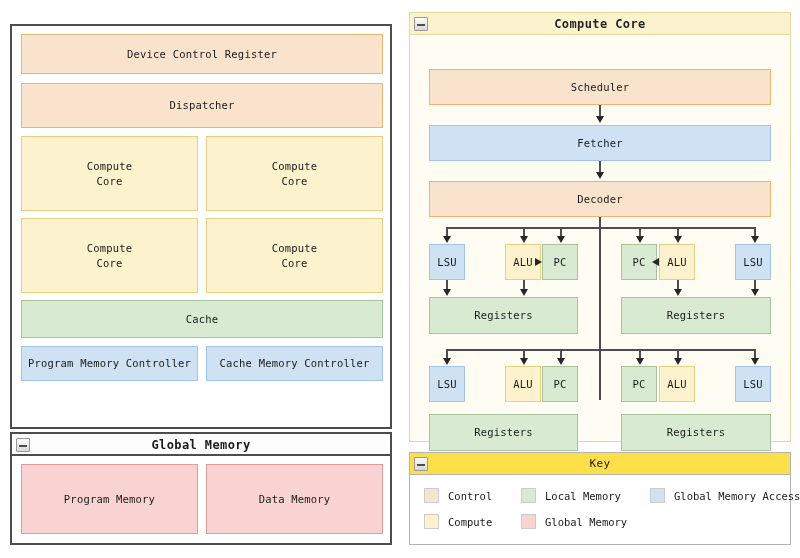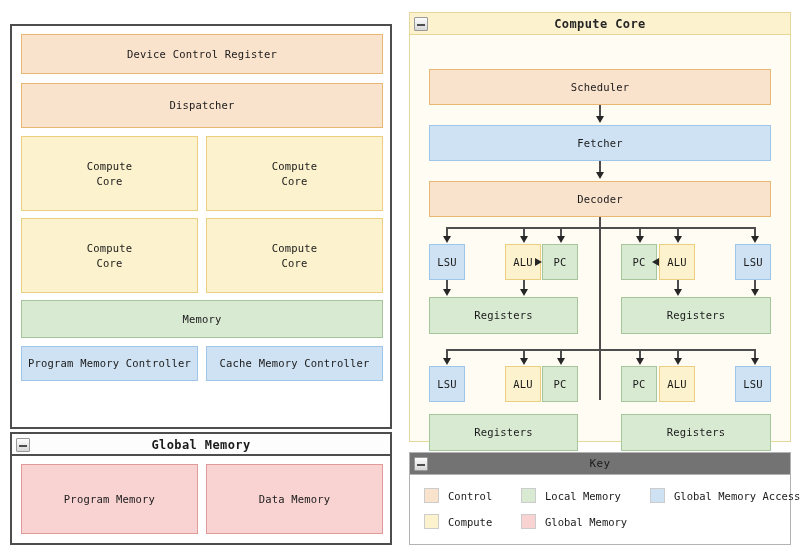--- a/index.html
+++ b/index.html
@@ -93,21 +93,21 @@
   }
   #compute-core-panel > .panel-header {
     background: #fcf2cd;
     border-bottom: 1px solid #e8d79a;
     color: #262626;
   }
 
   
   #key-panel { border: 1px solid #b3b3b3; }
   #key-panel > .panel-header {
-    background: #737373;
+    background: #fde047;
     border-bottom: 1px solid #b3b3b3;
     font-weight: normal;
     font-size: 11px;
   }
   .key-row { position: absolute; display: flex; align-items: center; }
   .key-swatch {
     width: 15px; height: 15px;
     box-sizing: border-box;
     border: 1px solid #cccccc;
     margin-right: 9px;
@@ -161,21 +161,21 @@
 
       <div class="blk c-compute" style="left:194px; top:110px; width:177px; height:75px;">Compute
 Core</div>
 
       <div class="blk c-compute" style="left:9px; top:192px; width:177px; height:75px;">Compute
 Core</div>
 
       <div class="blk c-compute" style="left:194px; top:192px; width:177px; height:75px;">Compute
 Core</div>
 
-      <div class="blk c-local" style="left:9px; top:274px; width:362px; height:38px;">Memory</div>
+      <div class="blk c-local" style="left:9px; top:274px; width:362px; height:38px;">Cache</div>
 
       <div class="blk c-globalaccess" style="left:9px; top:320px; width:177px; height:35px;">Program Memory Controller</div>
 
       <div class="blk c-globalaccess" style="left:194px; top:320px; width:177px; height:35px;">Cache Memory Controller</div>
     </div>
   </div>
 
   <div class="panel" id="global-memory-panel" style="left:10px; top:432px; width:382px; height:113px;">
     <div class="panel-header">
       <span class="collapse-icon"></span>

